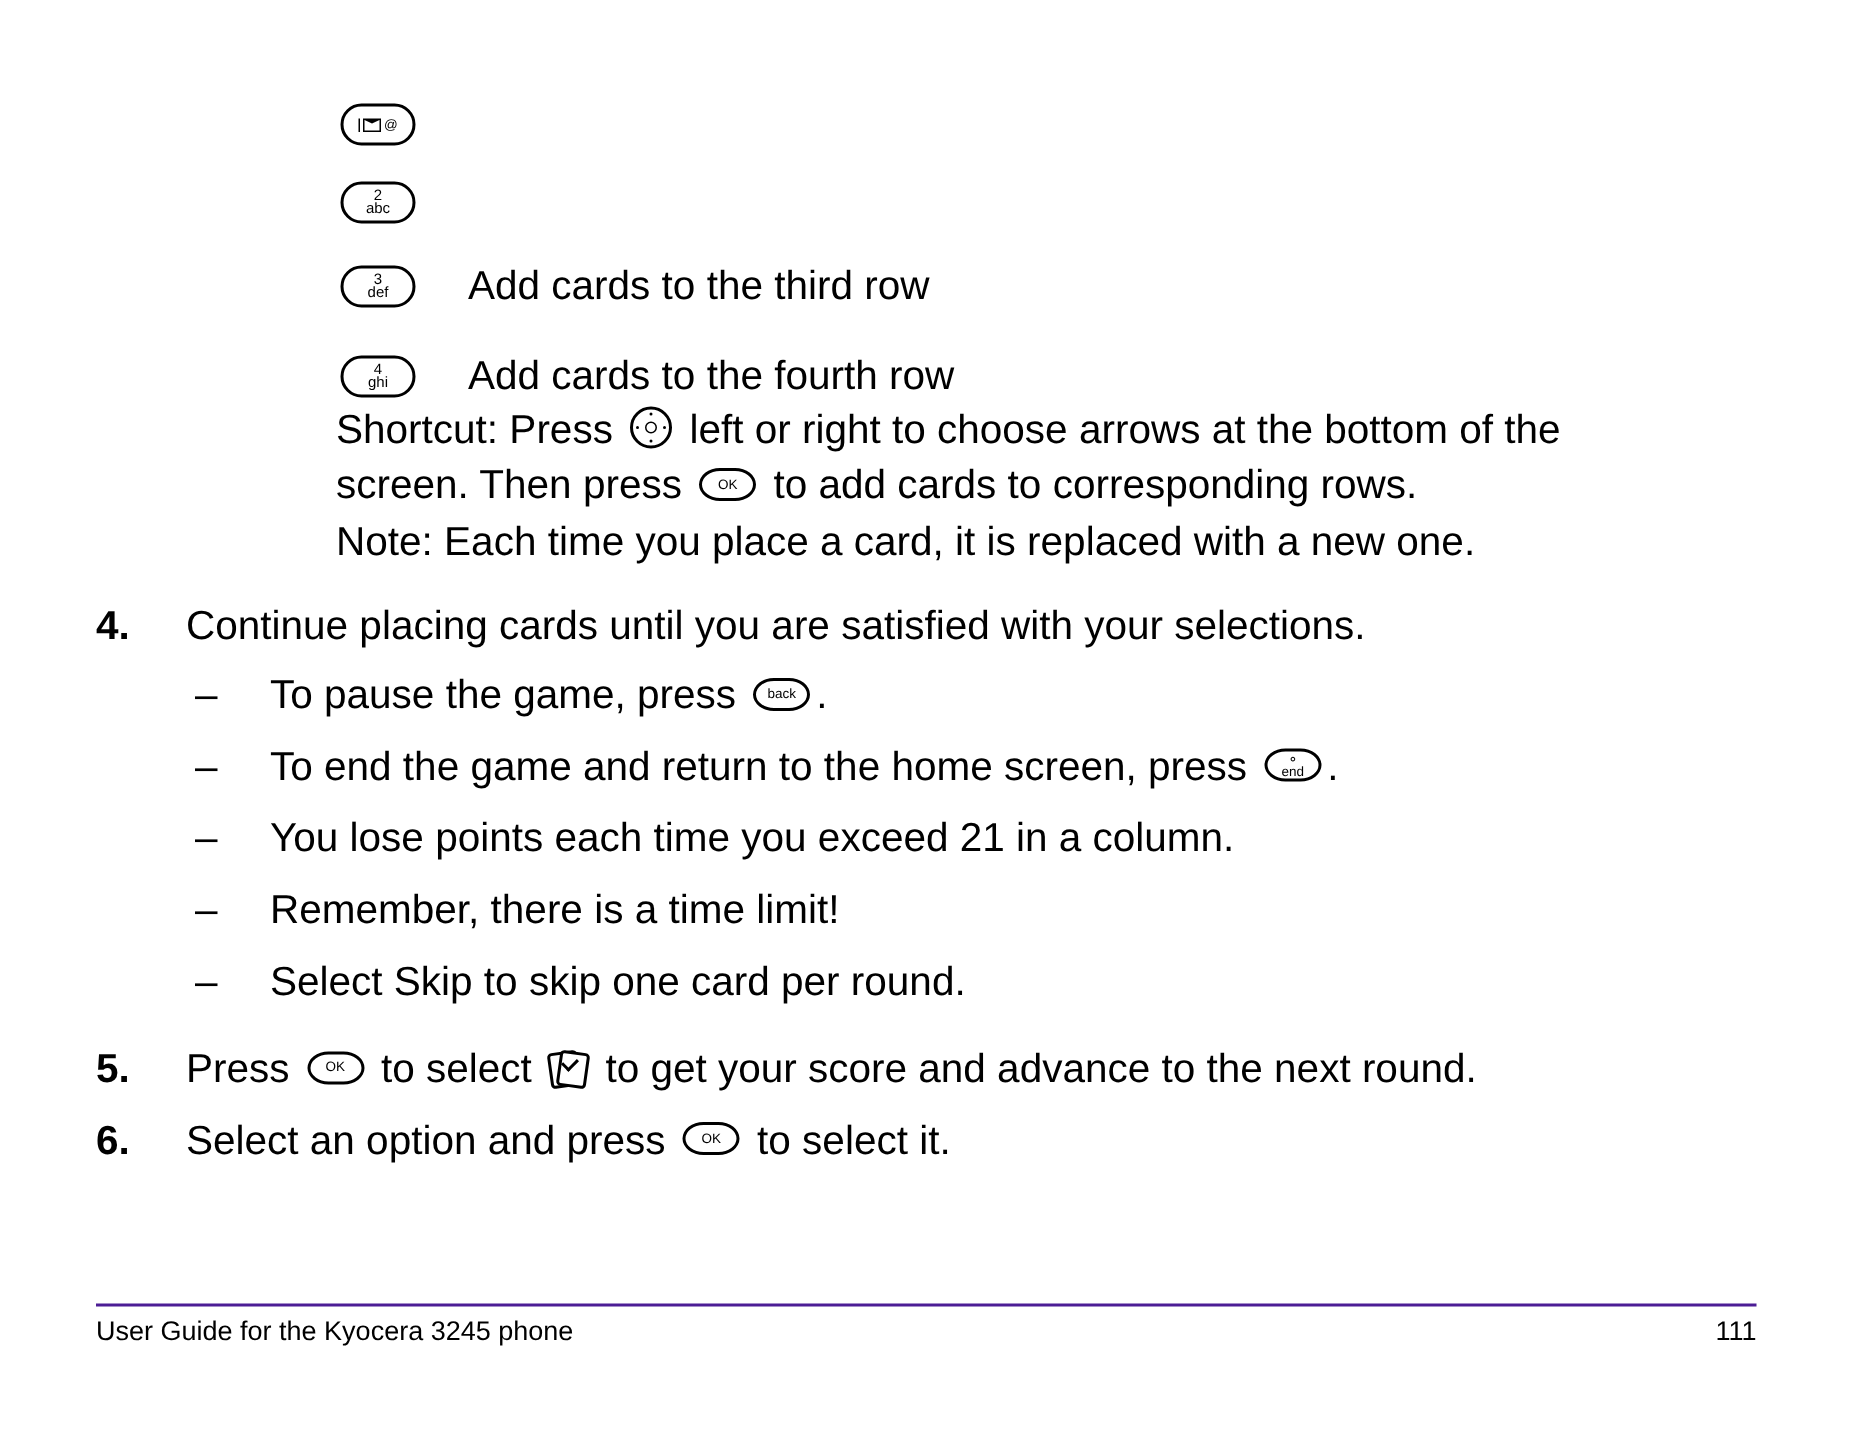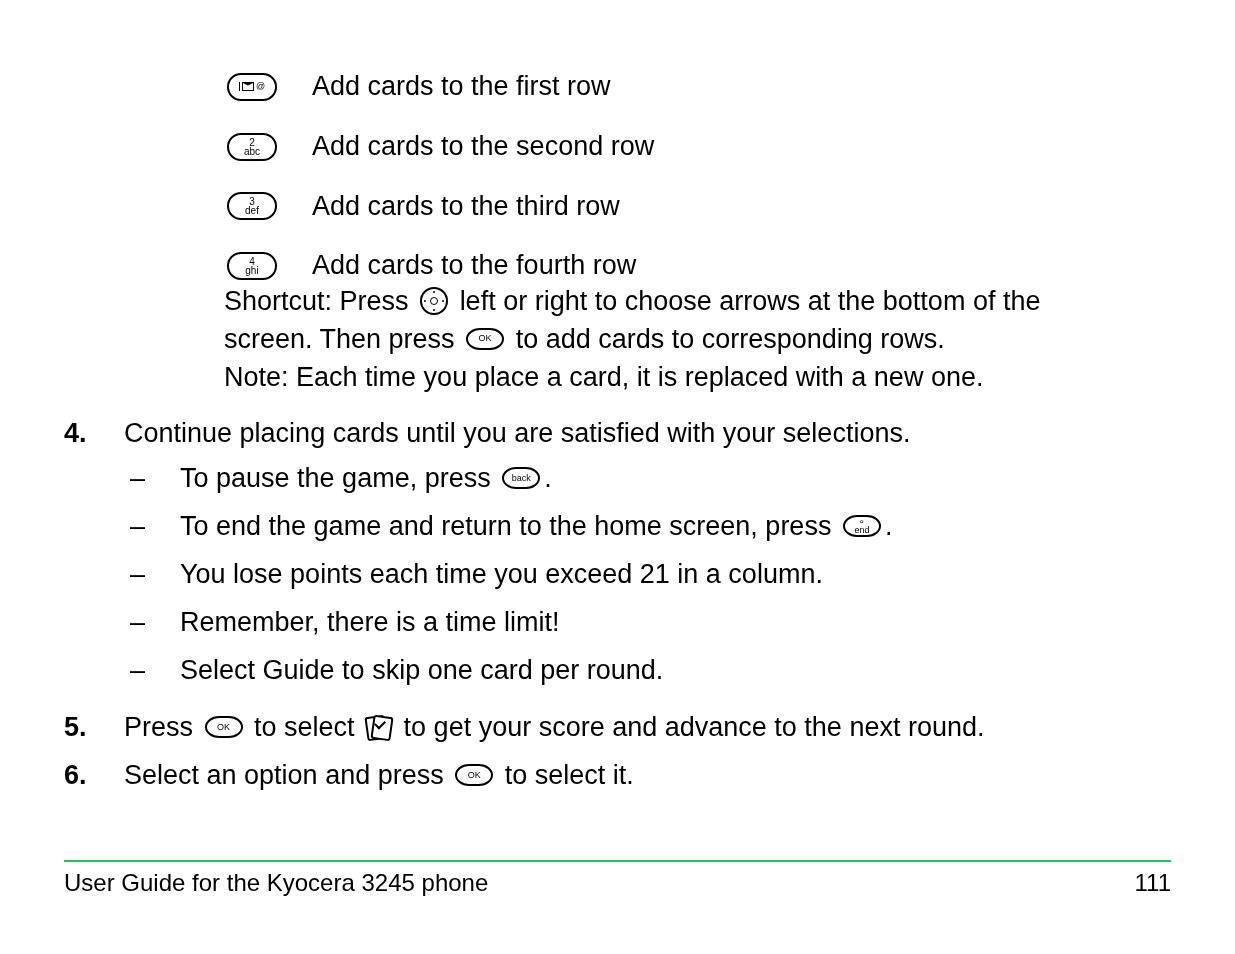--- a/index.html
+++ b/index.html
@@ -122,25 +122,25 @@
   ul.sub > li > .dash {
     width: 50px;
     flex-shrink: 0;
     text-align: left;
     padding-left: 6px;
   }
   .footer {
     position: absolute;
     left: 64px; right: 64px;
     bottom: 54px;
-    border-top: 2px solid #22c55e;
+    border-top: 2px solid #4c1d95;
     padding-top: 4px;
     display: flex;
     justify-content: space-between;
-    font-size: 24px;
+    font-size: 18px;
   }
   .bold { font-weight: normal; }
 
   
   .cards-done {
     display:inline-block; position:relative; width:26px; height:22px;
   }
   .cards-done .c1, .cards-done .c2 {
     position:absolute; width:16px; height:20px; border:2px solid #000; border-radius:3px; background:#fff;
   }
@@ -171,33 +171,31 @@
     <div class="key-row">
       <span class="key-icon">
         <span class="pill">
             <span class="env-icons">
               <span class="bar"></span>
               <span class="env"></span>
               <span class="at">@</span>
             </span>
           </span>
       </span>
-      <span class="label">Add cards to the first row</span>
     </div>
 
     <div class="key-row">
       <span class="key-icon">
         <span class="pill">
             <span class="stack">
               <span>2</span>
               <span>abc</span>
             </span>
           </span>
       </span>
-      <span class="label">Add cards to the second row</span>
     </div>
 
     <div class="key-row">
       <span class="key-icon">
         <span class="pill">
             <span class="stack">
               <span>3</span>
               <span>def</span>
             </span>
           </span>
@@ -273,21 +271,21 @@
             <span class="dash">–</span>
             <div><span>You lose points each time you exceed 21 in a column.</span></div>
           </li>
           <li>
             <span class="dash">–</span>
             <div><span>Remember, there is a time limit!</span></div>
           </li>
           <li>
             <span class="dash">–</span>
             <div>
-              <span>Select </span><span class="bold">Guide</span><span> to skip one card per round.</span>
+              <span>Select </span><span class="bold">Skip</span><span> to skip one card per round.</span>
             </div>
           </li>
         </ul>
       </div>
     </li>
 
     <li>
       <span class="num">5.</span>
       <div class="body">
         <span>Press </span><span class="inline-icon">

